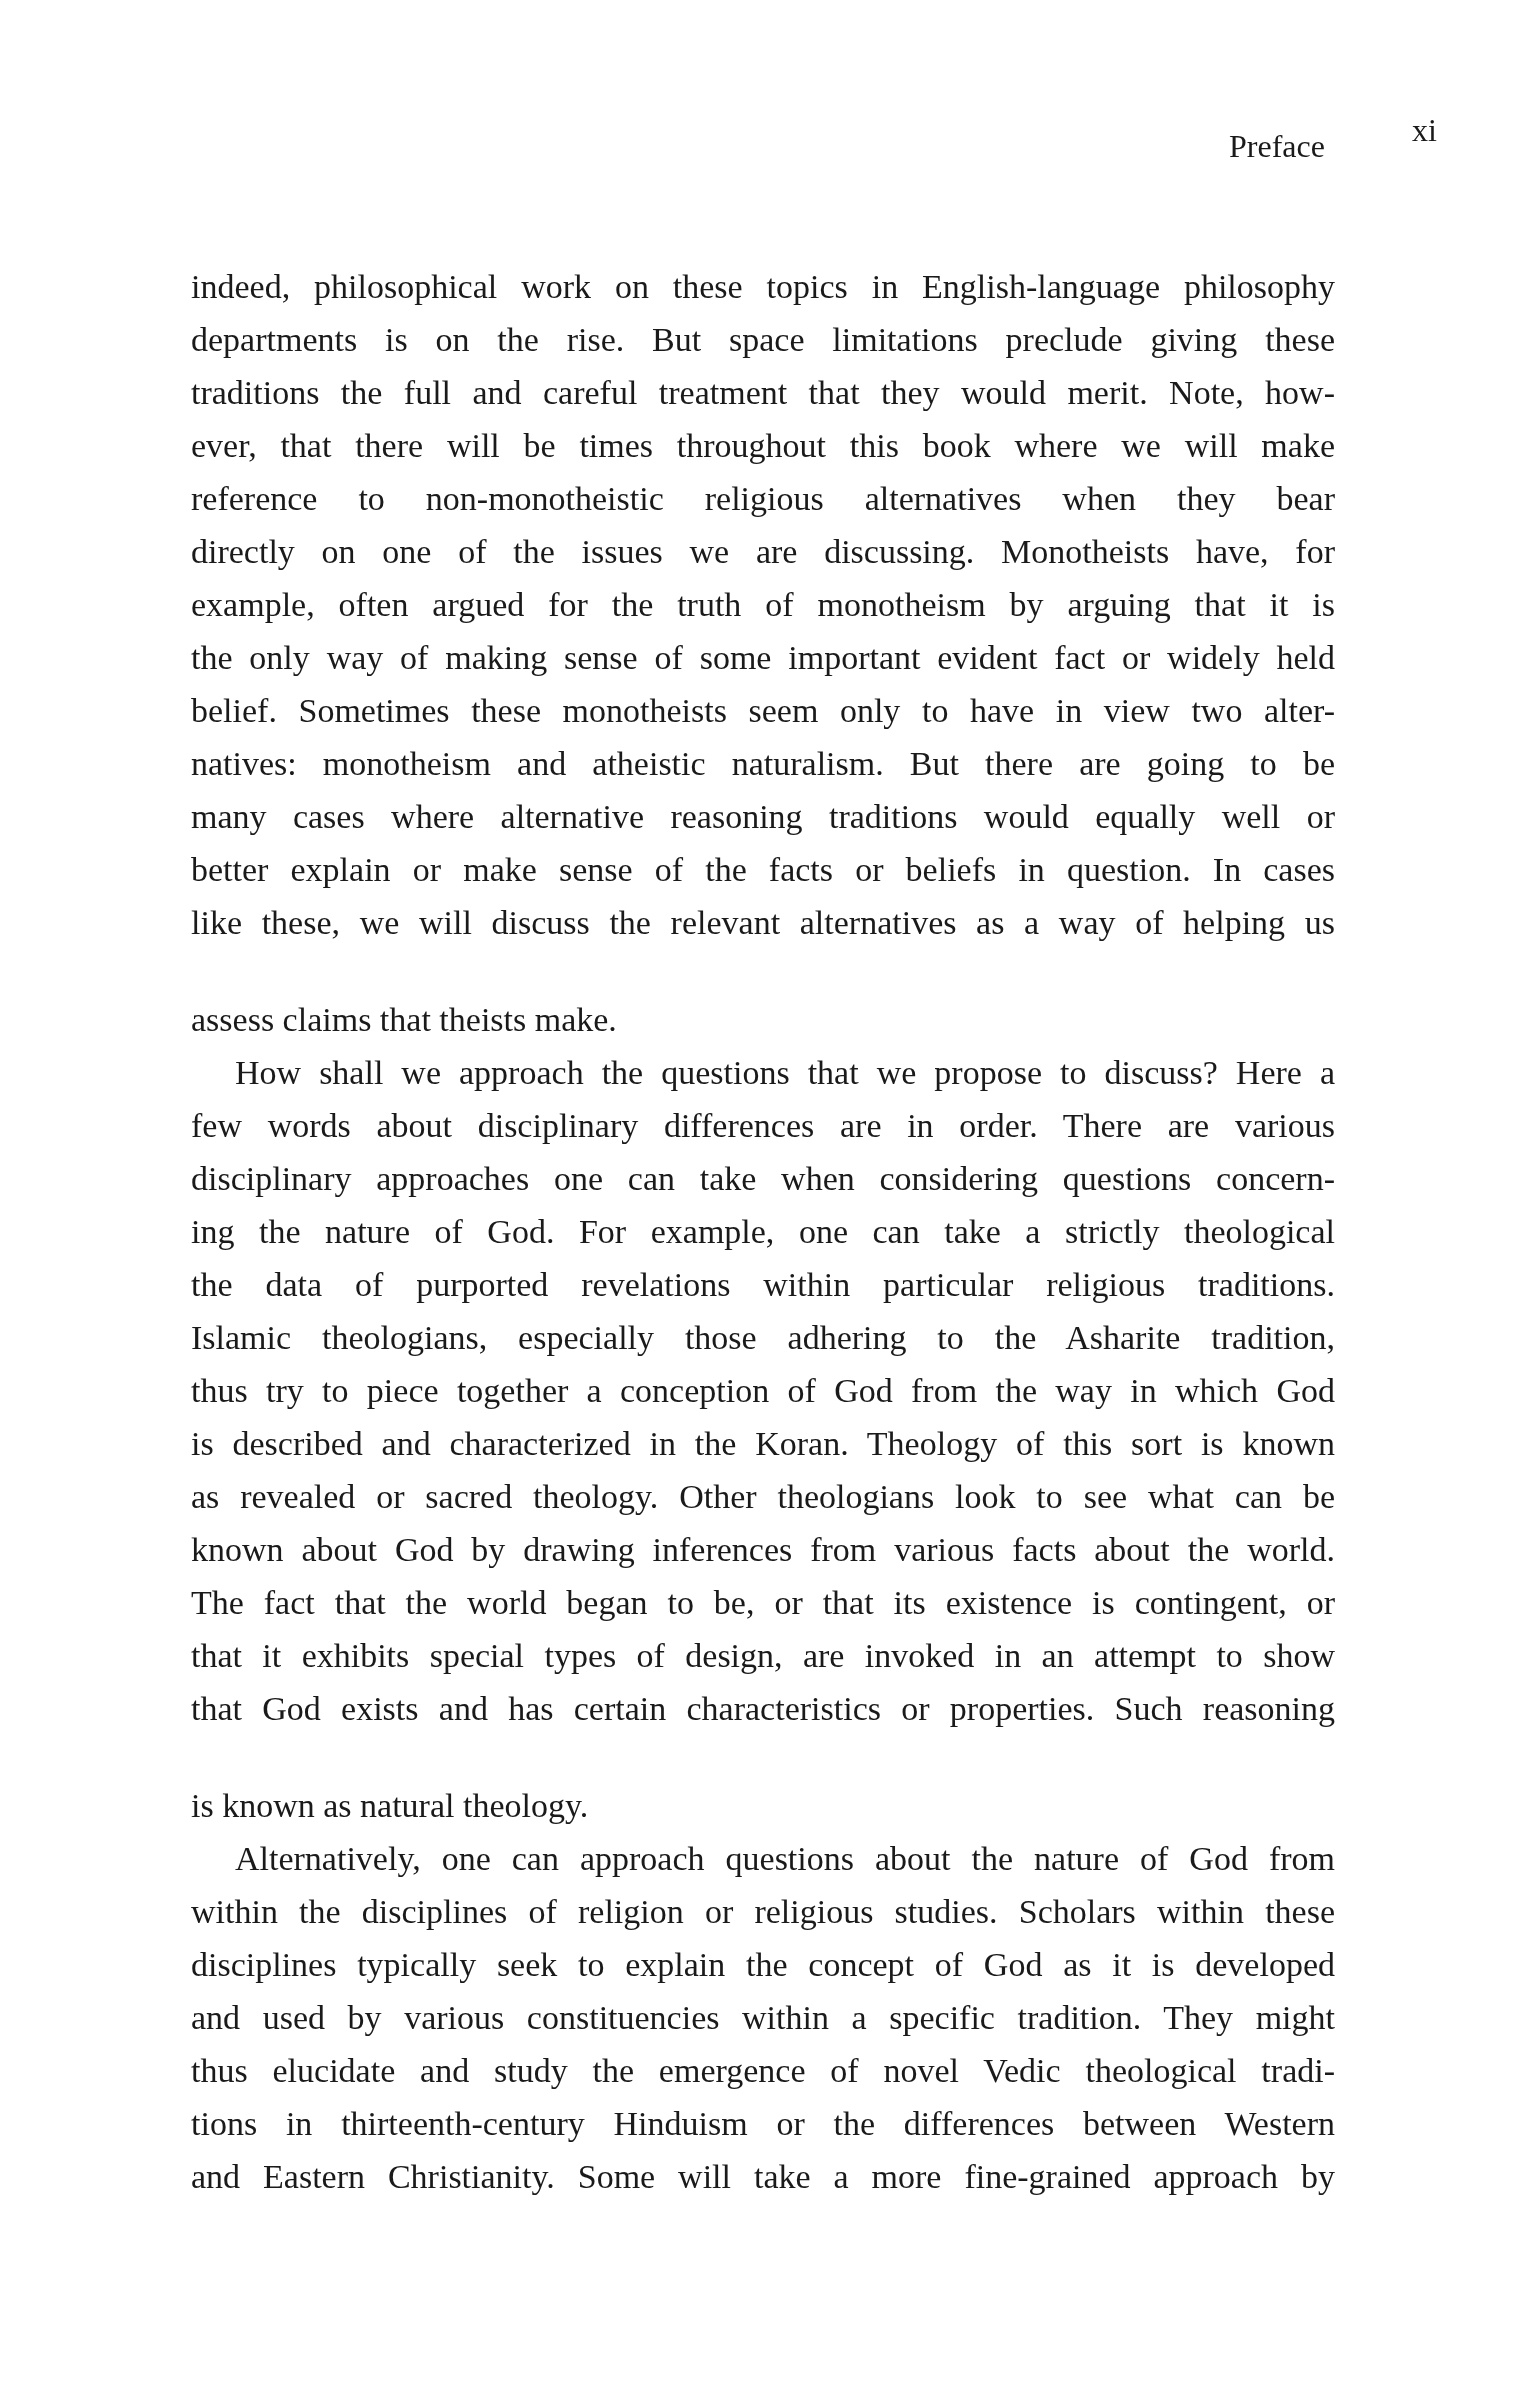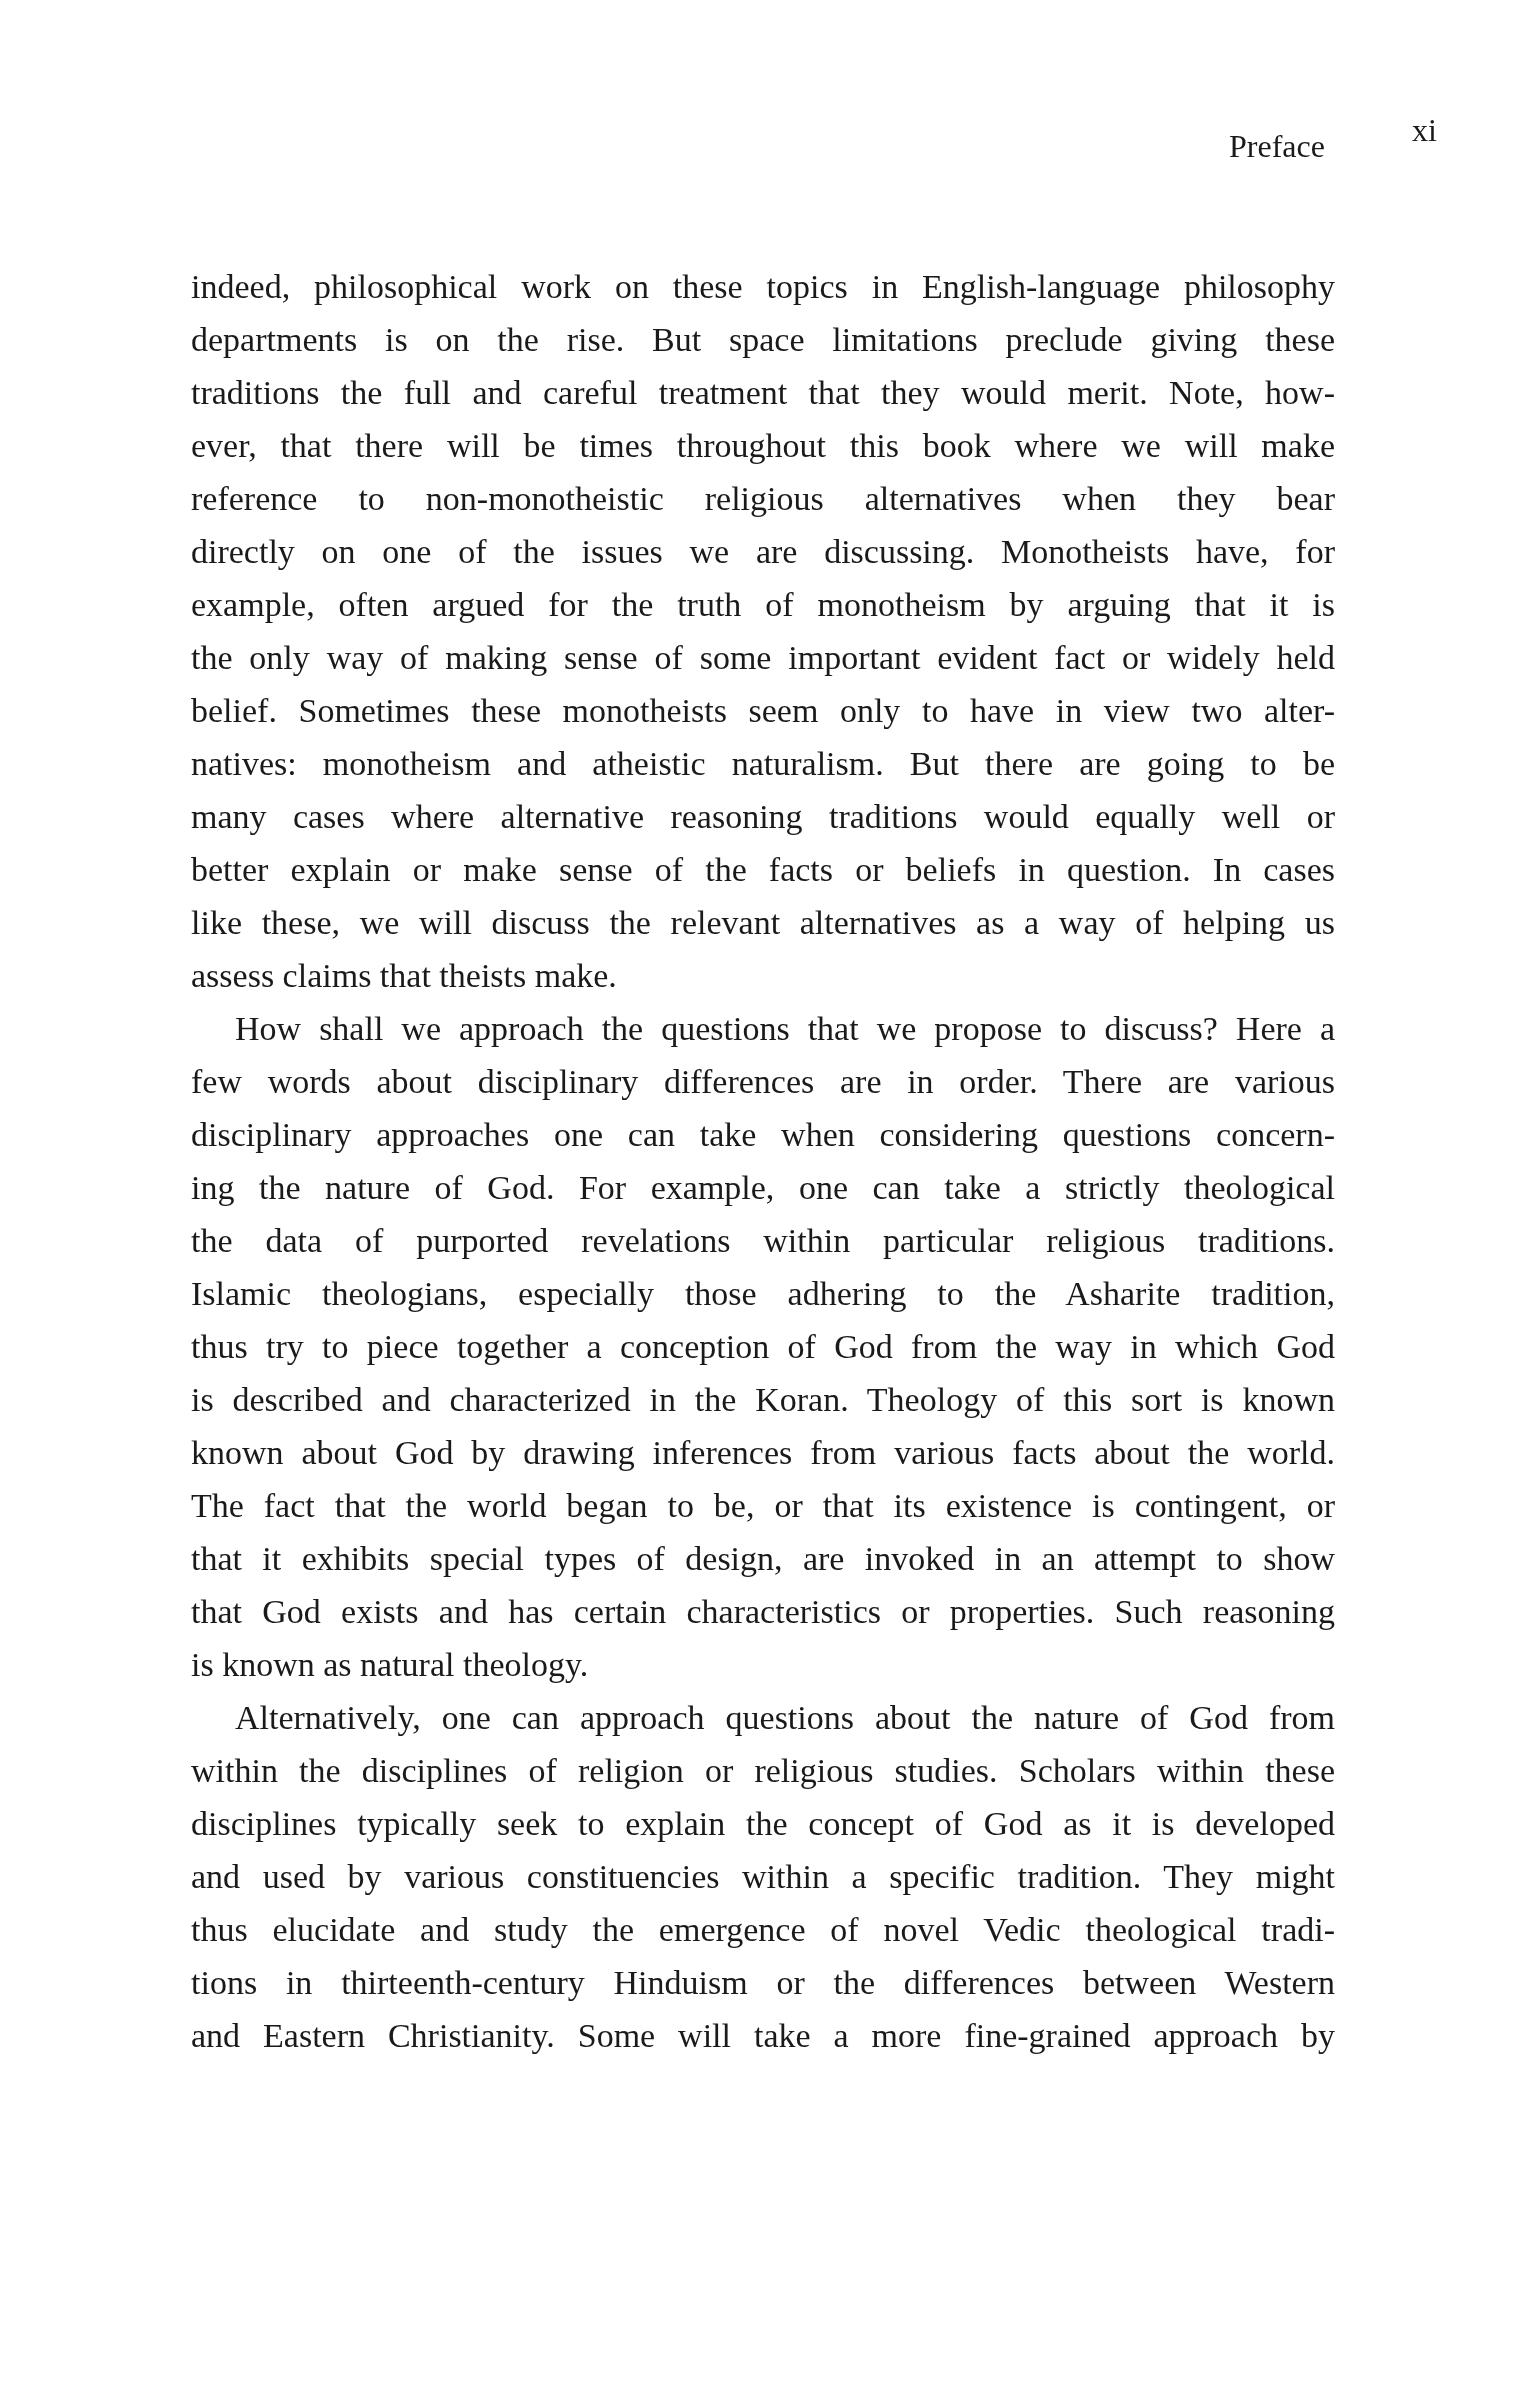--- a/index.html
+++ b/index.html
@@ -50,20 +50,21 @@
     }
     .line {
       display: block;
       text-align: justify;
       text-align-last: justify;
       white-space: nowrap;
       height: 53px;
     }
     .line.last {
       text-align-last: left;
+      margin-top: 44px;
     }
     .line.first-indent {
       padding-left: 44px;
     }
   </style>
 </head>
 <body>
 
 <div class="running-head">
   <span class="section">Preface</span>
@@ -89,20 +90,21 @@
   </p>
   <p>
     <span class="line first-indent">How shall we approach the questions that we propose to discuss? Here a</span>
     <span class="line">few words about disciplinary differences are in order. There are various</span>
     <span class="line">disciplinary approaches one can take when considering questions concern-</span>
     <span class="line">ing the nature of God. For example, one can take a strictly theological</span>
     <span class="line">the data of purported revelations within particular religious traditions.</span>
     <span class="line">Islamic theologians, especially those adhering to the Asharite tradition,</span>
     <span class="line">thus try to piece together a conception of God from the way in which God</span>
     <span class="line">is described and characterized in the Koran. Theology of this sort is known</span>
+    <span class="line">as revealed or sacred theology. Other theologians look to see what can be</span>
     <span class="line">known about God by drawing inferences from various facts about the world.</span>
     <span class="line">The fact that the world began to be, or that its existence is contingent, or</span>
     <span class="line">that it exhibits special types of design, are invoked in an attempt to show</span>
     <span class="line">that God exists and has certain characteristics or properties. Such reasoning</span>
     <span class="line last">is known as natural theology.</span>
   </p>
   <p>
     <span class="line first-indent">Alternatively, one can approach questions about the nature of God from</span>
     <span class="line">within the disciplines of religion or religious studies. Scholars within these</span>
     <span class="line">disciplines typically seek to explain the concept of God as it is developed</span>

